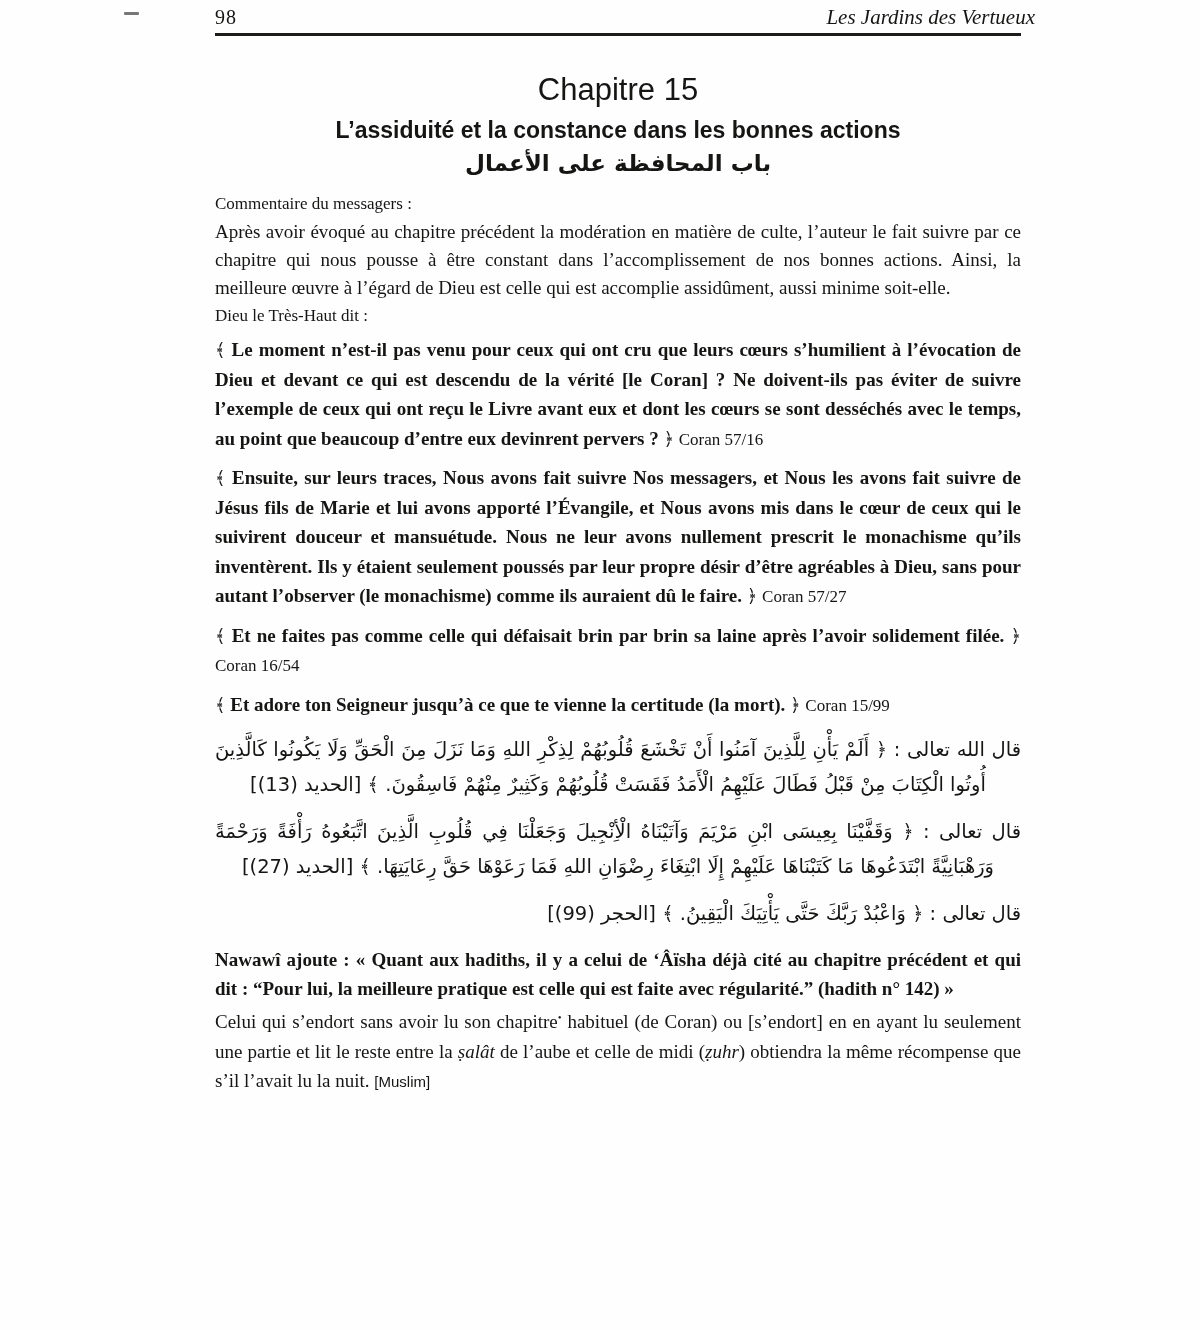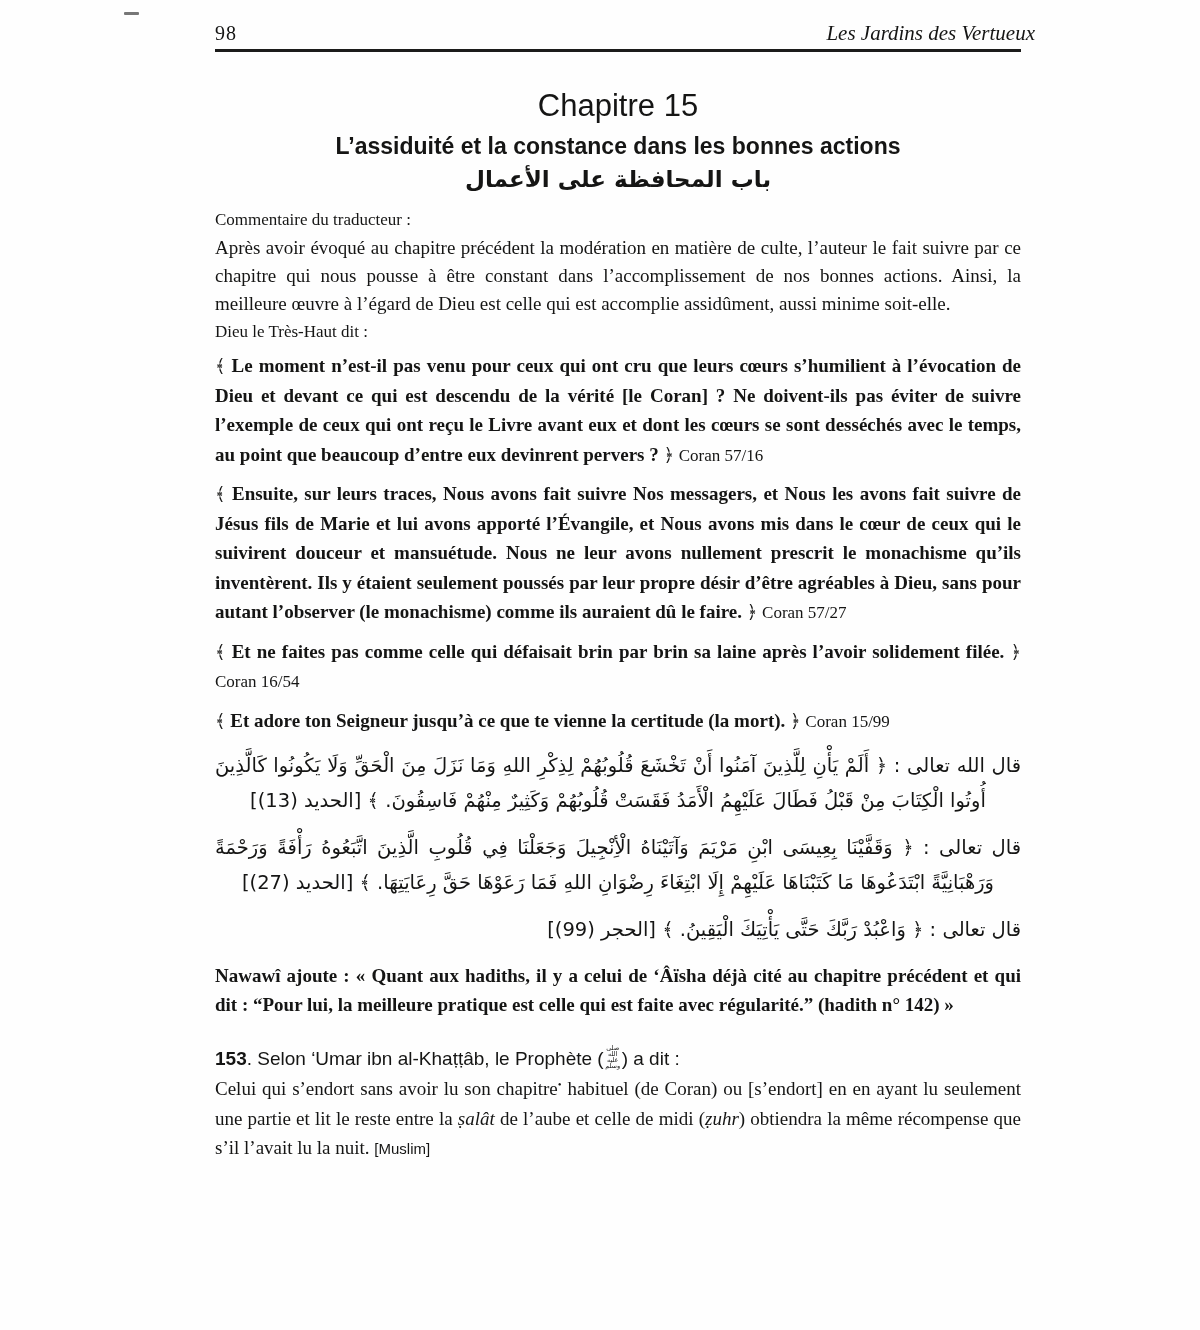--- a/index.html
+++ b/index.html
@@ -16,21 +16,21 @@
     color:var(--ink);
     overflow:hidden;
     font-family:var(--serif);
   }
   .artifact-dash{
     position:absolute;left:124px;top:12px;
     width:15px;height:3px;background:#777;
     border-radius:1px;
   }
   .content{
-    position:absolute;left:215px;top:16px;width:806px;
+    position:absolute;left:215px;top:0;width:806px;
   }
   .header{
     display:flex;justify-content:space-between;align-items:baseline;
     padding-top:5px;
   }
   .page-num{font-size:20px;letter-spacing:1px;}
   .book-title{font-style:italic;font-size:21px;position:relative;right:-14px;}
   .rule{height:3px;background:#1c1c1b;margin-top:3px;}
 
   .chapter-num{
@@ -111,21 +111,21 @@
     <div class="header">
       <span class="page-num">98</span>
       <span class="book-title">Les Jardins des Vertueux</span>
     </div>
     <div class="rule"></div>
 
     <h1 class="chapter-num">Chapitre 15</h1>
     <h2 class="chapter-title-fr">L’assiduité et la constance dans les bonnes actions</h2>
     <h3 class="chapter-title-ar" lang="ar" dir="rtl">باب المحافظة على الأعمال</h3>
 
-    <p class="small-head">Commentaire du traducteur :</p>
+    <p class="small-head">Commentaire du messagers :</p>
     <p class="body-p">Après avoir évoqué au chapitre précédent la modération en matière de culte, l’auteur le fait suivre par ce chapitre qui nous pousse à être constant dans l’accomplissement de nos bonnes actions. Ainsi, la meilleure œuvre à l’égard de Dieu est celle qui est accomplie assidûment, aussi minime soit-elle.</p>
 
     <p class="small-head tight">Dieu le Très-Haut dit :</p>
 
     <p class="quote">
       <span class="orn">﴾</span>
       <span>Le moment n’est-il pas venu pour ceux qui ont cru que leurs cœurs s’humilient à l’évocation de Dieu et devant ce qui est descendu de la vérité [le Coran] ? Ne doivent-ils pas éviter de suivre l’exemple de ceux qui ont reçu le Livre avant eux et dont les cœurs se sont desséchés avec le temps, au point que beaucoup d’entre eux devinrent pervers ?</span>
       <span class="orn">﴿</span>
       <span class="ref">Coran 57/16</span>
     </p>
@@ -151,18 +151,17 @@
       <span class="ref">Coran 15/99</span>
     </p>
 
     <p class="ar justified" lang="ar" dir="rtl">قال الله تعالى : ﴿ أَلَمْ يَأْنِ لِلَّذِينَ آمَنُوا أَنْ تَخْشَعَ قُلُوبُهُمْ لِذِكْرِ اللهِ وَمَا نَزَلَ مِنَ الْحَقِّ وَلَا يَكُونُوا كَالَّذِينَ أُوتُوا الْكِتَابَ مِنْ قَبْلُ فَطَالَ عَلَيْهِمُ الْأَمَدُ فَقَسَتْ قُلُوبُهُمْ وَكَثِيرٌ مِنْهُمْ فَاسِقُونَ. ﴾ [الحديد (13)]</p>
     <p class="ar justified" lang="ar" dir="rtl">قال تعالى : ﴿ وَقَفَّيْنَا بِعِيسَى ابْنِ مَرْيَمَ وَآتَيْنَاهُ الْأِنْجِيلَ وَجَعَلْنَا فِي قُلُوبِ الَّذِينَ اتَّبَعُوهُ رَأْفَةً وَرَحْمَةً وَرَهْبَانِيَّةً ابْتَدَعُوهَا مَا كَتَبْنَاهَا عَلَيْهِمْ إِلَا ابْتِغَاءَ رِضْوَانِ اللهِ فَمَا رَعَوْهَا حَقَّ رِعَايَتِهَا. ﴾ [الحديد (27)]</p>
     <p class="ar right" lang="ar" dir="rtl">قال تعالى : ﴿ وَاعْبُدْ رَبَّكَ حَتَّى يَأْتِيَكَ الْيَقِينُ. ﴾ [الحجر (99)]</p>
 
 
     <p class="nawawi">Nawawî ajoute : « Quant aux hadiths, il y a celui de ‘Âïsha déjà cité au chapitre précédent et qui dit : “Pour lui, la meilleure pratique est celle qui est faite avec régularité.” (hadith n° 142) »</p>
 
-    <p class="hadith-head"><span class="hadith-num">153</span><span>. Selon ‘Umar ibn al-Khaṭṭâb, le Prophète (</span><span class="sws" lang="ar">صلى الله عليه وسلم</span><span>) a dit :</span></p>
 
     <p class="hadith-body"><span>Celui qui s’endort sans avoir lu son chapitre</span><sup>•</sup><span> habituel (de Coran) ou [s’endort] en en ayant lu seulement une partie et lit le reste entre la </span><i>ṣalât</i><span> de l’aube et celle de midi (</span><i>ẓuhr</i><span>) obtiendra la même récompense que s’il l’avait lu la nuit. </span><span class="src">[Muslim]</span></p>
 
   </div>
 </div>
 
 </body></html>

